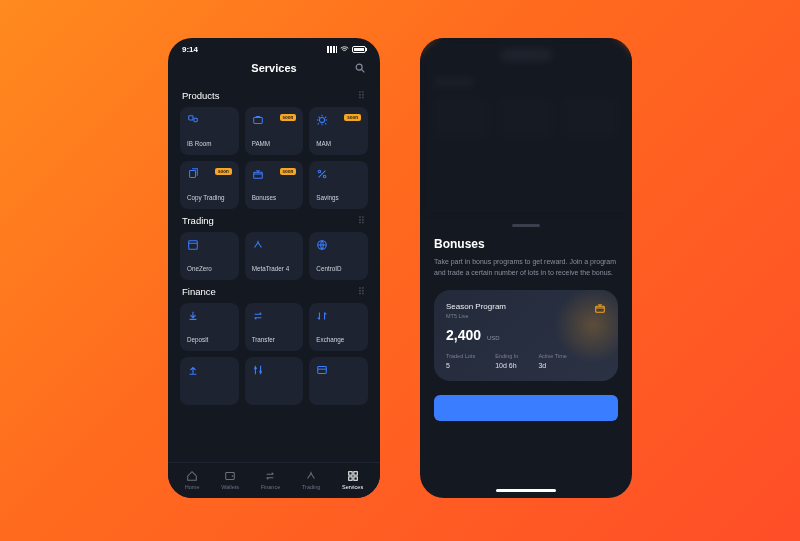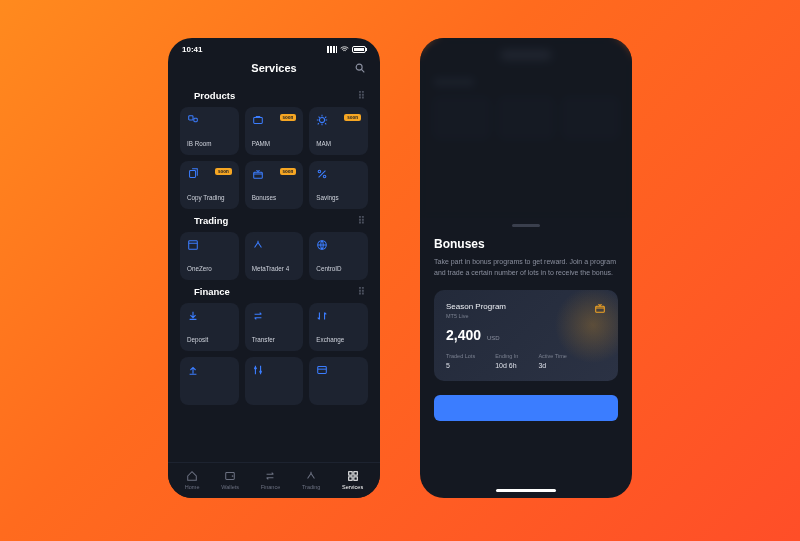--- a/index.html
+++ b/index.html
@@ -40,21 +40,21 @@
     display:flex; justify-content:center; align-items:center;
     padding: 6px 14px 10px; position:relative;
     color:#fff; font-size:11px; font-weight:600;
   }
   .header .search { position:absolute; right:14px; top:6px; width:12px; height:12px; color:#8b90a0; }
 
   .scroll { flex:1; overflow:hidden; padding: 0 12px; }
 
   .section-head {
     display:flex; justify-content:space-between; align-items:flex-start;
-    padding: 6px 2px 6px; color:#fff; font-size:9.5px; font-weight:700;margin-left:12px;
+    padding: 6px 2px 6px; color:#fff; font-size:9.5px; font-weight:400;
   }
   .reorder { color:#4a4f5d; font-size:10px; letter-spacing:1px; }
 
   .grid3 { display:grid; grid-template-columns: repeat(3, 1fr); gap:6px; }
   .tile {
     background:#1d2330; border-radius:8px;
     padding:7px 7px 8px; height:48px;
     display:flex; flex-direction:column; justify-content:space-between;
     position:relative;
   }
@@ -84,21 +84,21 @@
     content:""; position:absolute; inset:0;
     backdrop-filter: blur(3px);
     background: rgba(20,24,33,0.65);
   }
   .sheet-handle { width:28px; height:3px; border-radius:2px; background:#3a3f4d; margin:0 auto 10px; }
   .sheet { padding: 6px 14px 0; position:relative; flex:1; display:flex; flex-direction:column; }
   .sheet h2 { color:#fff; font-size:12px; font-weight:600; margin-bottom:6px; }
   .sheet p { color:#8a8f9e; font-size:7px; line-height:1.5; margin-bottom:12px; }
   .card {
     background:linear-gradient(135deg,#232a3a 0%,#2b3244 100%);
-    border-radius:10px; padding:12px 12px 12px; position:relative;
+    border-radius:16px; padding:12px 12px 12px; position:relative;
     overflow:hidden;
   }
   .card::after {
     content:""; position:absolute; right:-20px; top:-10px; width:90px; height:90px;
     background: radial-gradient(circle, rgba(246,166,35,0.25) 0%, transparent 60%);
   }
   .card-title-row { display:flex; justify-content:space-between; align-items:flex-start; position:relative; z-index:1; }
   .card-title { color:#eef0f5; font-size:8px; font-weight:500; }
   .card-sub { color:#7a8090; font-size:5.5px; margin-top:2px; }
   .gift { width:12px; height:12px; color:#f6a623; }
@@ -196,21 +196,21 @@
         <rect x="2" y="2" width="4" height="4" fill="none" stroke="currentColor" stroke-width="1.2"></rect>
         <rect x="8" y="2" width="4" height="4" fill="none" stroke="currentColor" stroke-width="1.2"></rect>
         <rect x="2" y="8" width="4" height="4" fill="none" stroke="currentColor" stroke-width="1.2"></rect>
         <rect x="8" y="8" width="4" height="4" fill="none" stroke="currentColor" stroke-width="1.2"></rect>
       </g>
   </defs>
 </svg>
 
 <div class="phone">
   <div class="status-bar">
-    <span>10:41</span>
+    <span>9:14</span>
     <span class="status-icons">
       <span class="sig"></span>
       <span class="wifi"><svg viewBox="0 0 14 10">
             <path d="M1 3c4-3 8-3 12 0M3 5c3-2 5-2 8 0M5 7c1.5-1 2.5-1 4 0" fill="none" stroke="#fff" stroke-width="1.3"></path>
           </svg></span>
       <span class="batt"></span>
     </span>
   </div>
   <div class="header">
     <span>Services</span>

